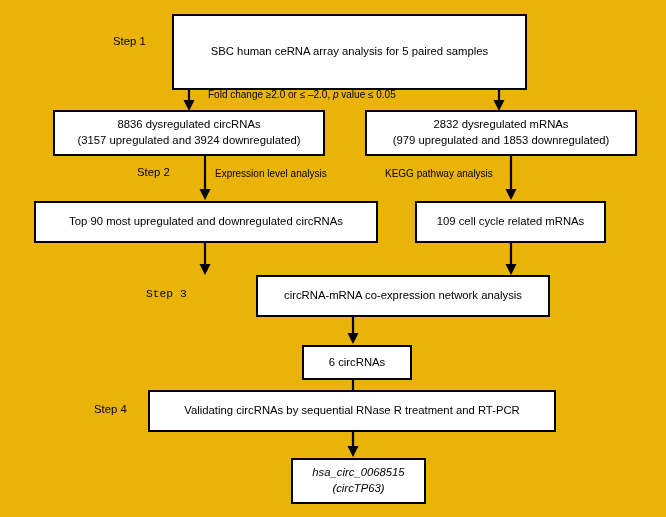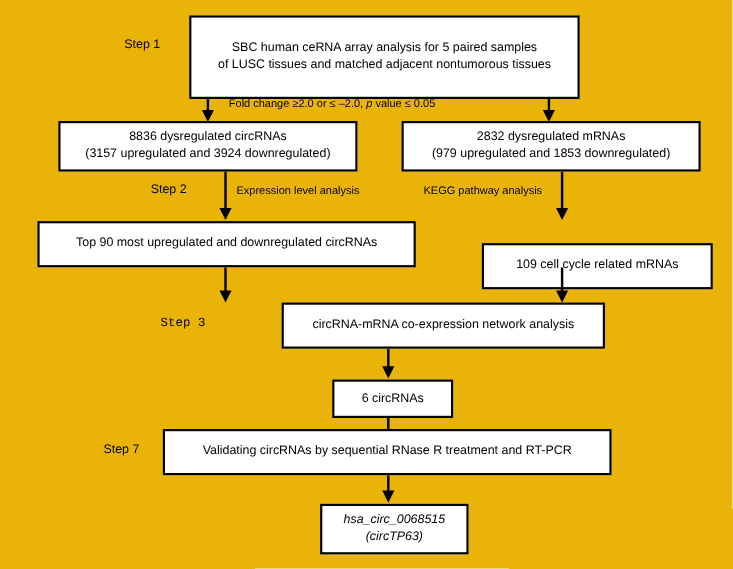--- a/index.html
+++ b/index.html
@@ -57,21 +57,20 @@
 </head>
 <body>
 
 <div id="canvas">
 
   <div class="steplabel" style="left:113px; top:35px;">Step 1</div>
 
   <div class="box" style="left:172px; top:14px; width:355px; height:76px;">
     <span class="lines">
       <span class="ln">SBC human ceRNA array analysis for 5 paired samples</span>
-      <span class="ln">of LUSC tissues and matched adjacent nontumorous tissues</span>
     </span>
   </div>
 
   <div class="conn" style="left:172px; top:88px;">
     <svg width="356" height="24" viewBox="0 0 356 24">
 
       <line x1="17" y1="0" x2="17" y2="15" stroke="#000" stroke-width="2.2"></line>
       <polygon points="17,23 11.5,12 22.5,12" fill="#000"></polygon>
 
       <line x1="327" y1="0" x2="327" y2="15" stroke="#000" stroke-width="2.2"></line>
@@ -116,21 +115,21 @@
       <polygon points="7,44 1.5,33 12.5,33" fill="#000"></polygon>
     </svg>
   </div>
 
   <div class="box" style="left:34px; top:201px; width:344px; height:42px;">
     <span class="lines">
       <span class="ln">Top 90 most upregulated and downregulated circRNAs</span>
     </span>
   </div>
 
-  <div class="box" style="left:438px; top:201px; width:210px; height:42px;margin-top:20px;">
+  <div class="box" style="left:415px; top:201px; width:191px; height:42px;">
     <span class="lines">
       <span class="ln">109 cell cycle related mRNAs</span>
     </span>
   </div>
 
   <div class="conn" style="left:198px; top:243px;">
     <svg width="14" height="33" viewBox="0 0 14 33">
       <line x1="7" y1="0" x2="7" y2="24" stroke="#000" stroke-width="2.2"></line>
       <polygon points="7,32 1.5,21 12.5,21" fill="#000"></polygon>
     </svg>
@@ -164,21 +163,21 @@
     </span>
   </div>
 
   <div class="conn" style="left:346px; top:380px;">
     <svg width="14" height="28" viewBox="0 0 14 28">
       <line x1="7" y1="0" x2="7" y2="19" stroke="#000" stroke-width="2.2"></line>
       <polygon points="7,27 1.5,16 12.5,16" fill="#000"></polygon>
     </svg>
   </div>
 
-  <div class="steplabel" style="left:94px; top:403px;">Step 7</div>
+  <div class="steplabel" style="left:94px; top:403px;">Step 4</div>
 
   <div class="box" style="left:148px; top:390px; width:408px; height:42px;">
     <span class="lines">
       <span class="ln">Validating circRNAs by sequential RNase R treatment and RT-PCR</span>
     </span>
   </div>
 
   <div class="conn" style="left:346px; top:432px;">
     <svg width="14" height="26" viewBox="0 0 14 26">
       <line x1="7" y1="0" x2="7" y2="17" stroke="#000" stroke-width="2.2"></line>

